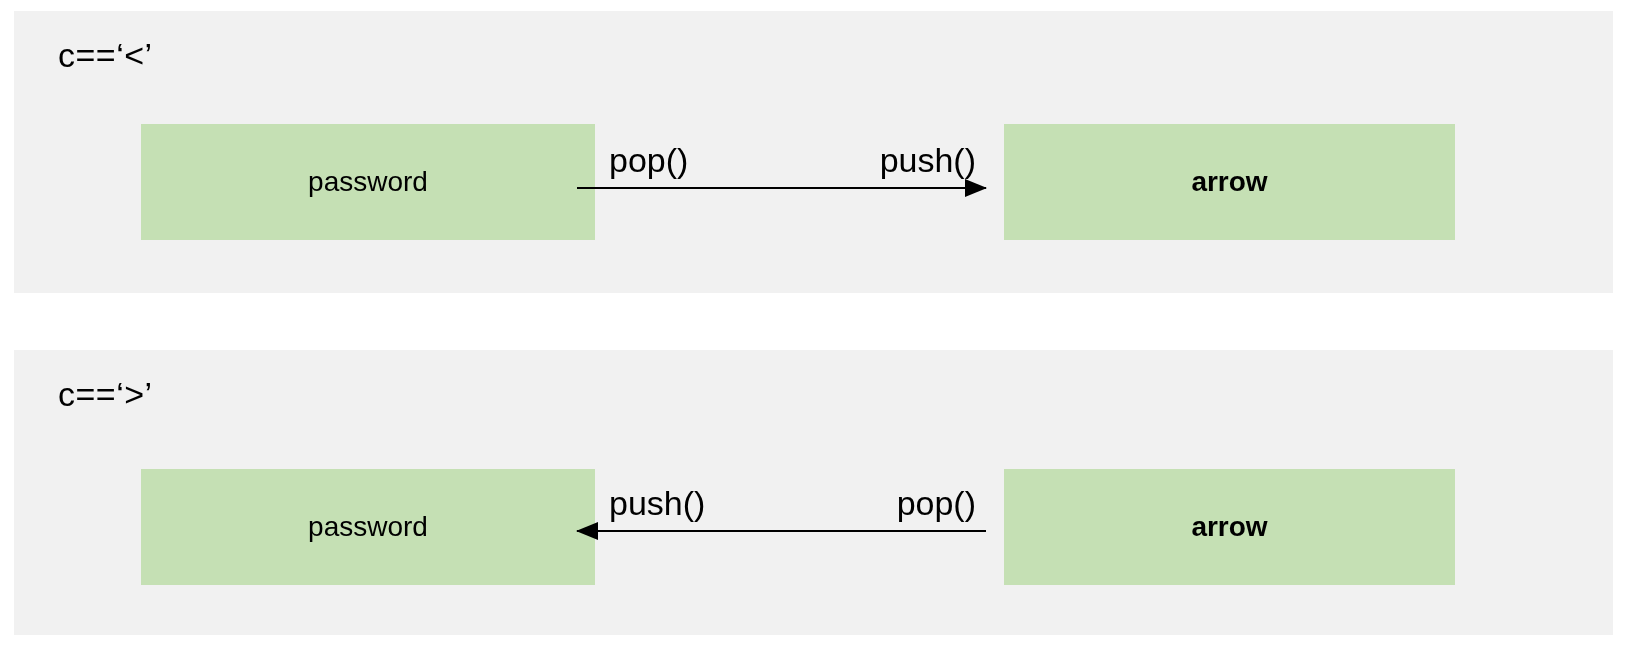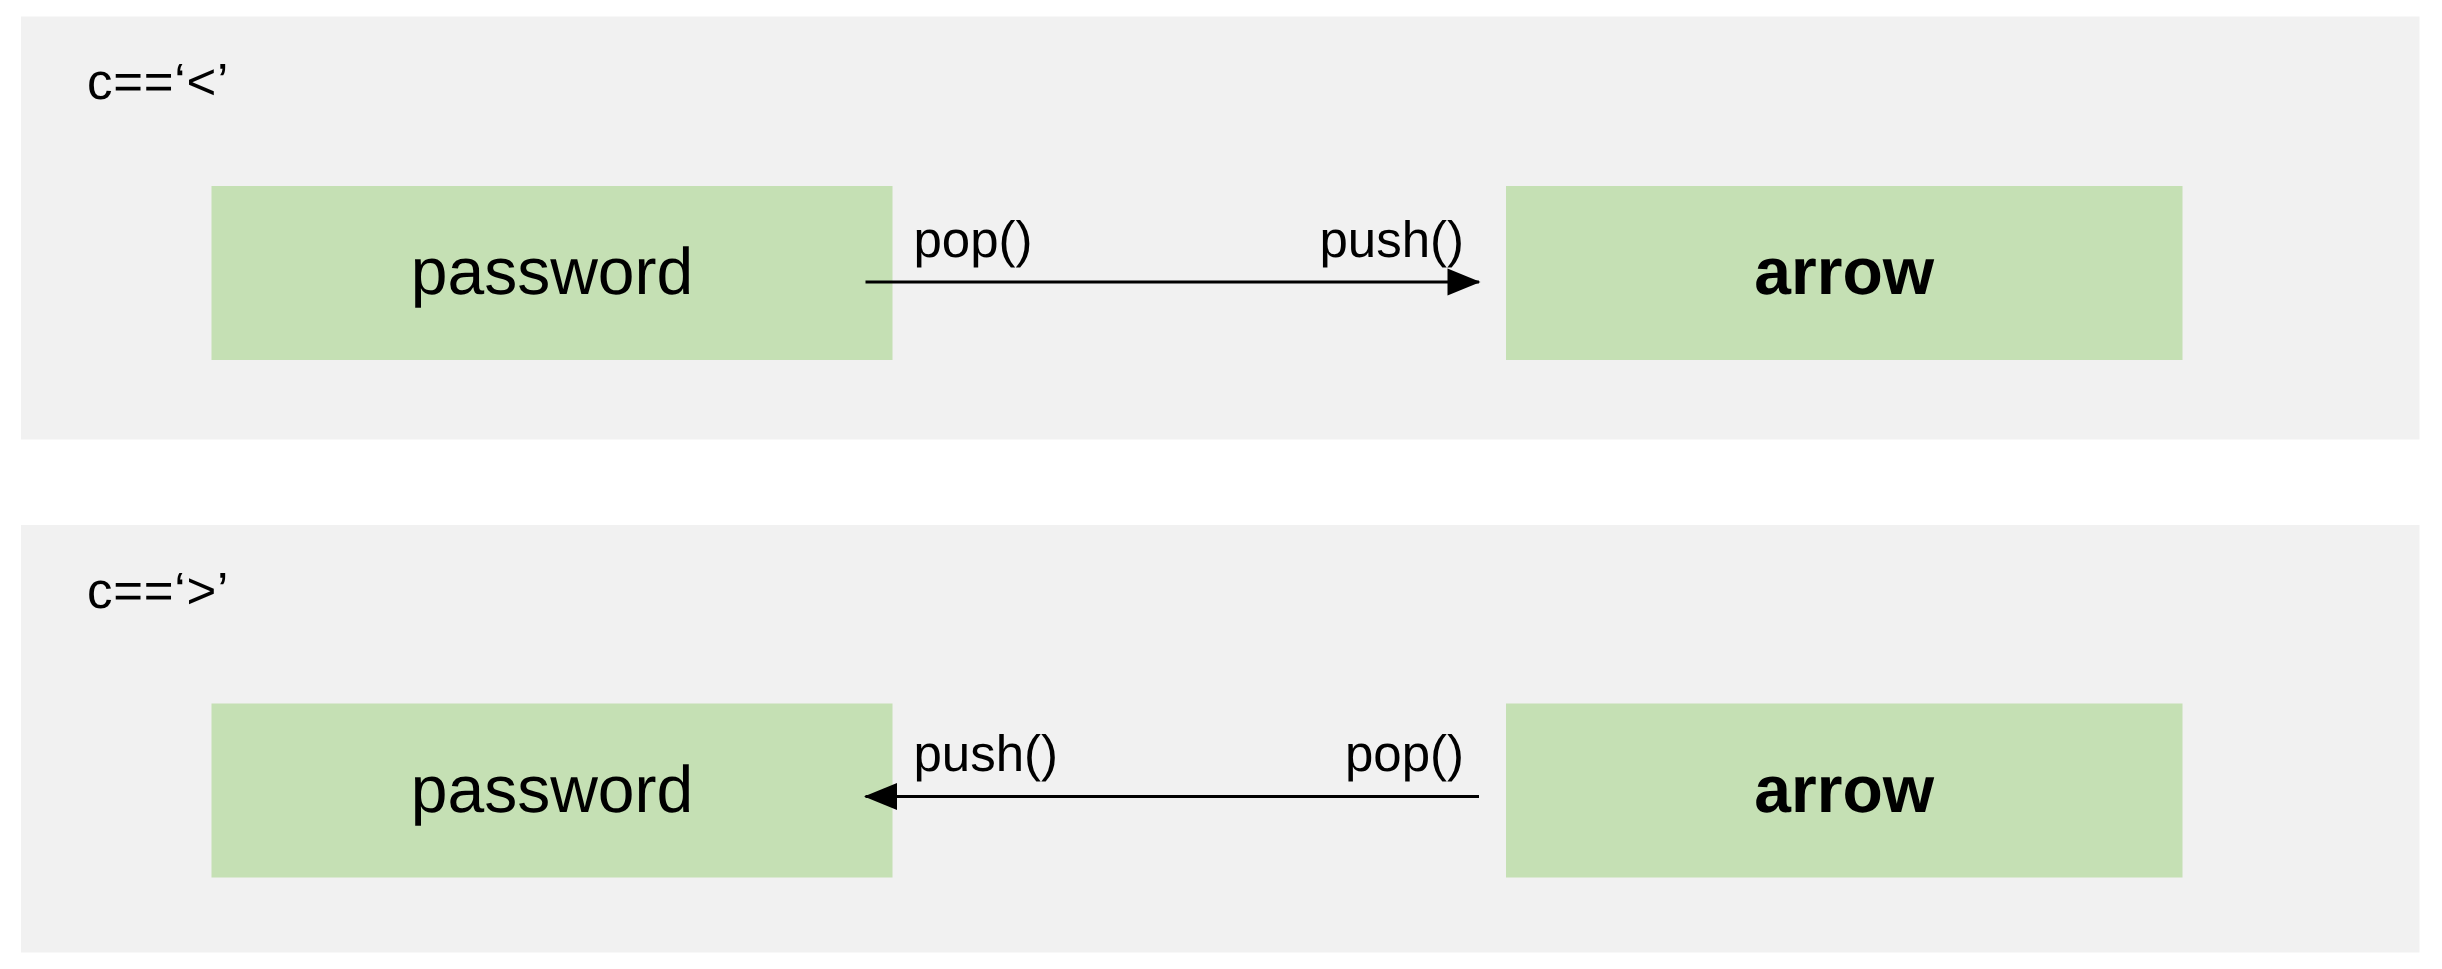--- a/index.html
+++ b/index.html
@@ -41,21 +41,21 @@
     white-space: pre;
   }
   .cond-1 { top: 27px; }
   .cond-2 { top: 27px; }
 
   
   .node {
     position: absolute;
     background: #c5e0b4;
     color: #000000;
-    font-size: 44px;
+    font-size: 28px;
     display: flex;
     align-items: center;
     justify-content: center;
     height: 116px;
   }
   .node-left  { left: 127px; width: 454px; }
   .node-right { left: 990px; width: 451px; font-weight: bold; }
   .row1 .node { top: 113px; }
   .row2 .node { top: 119px; }
 

